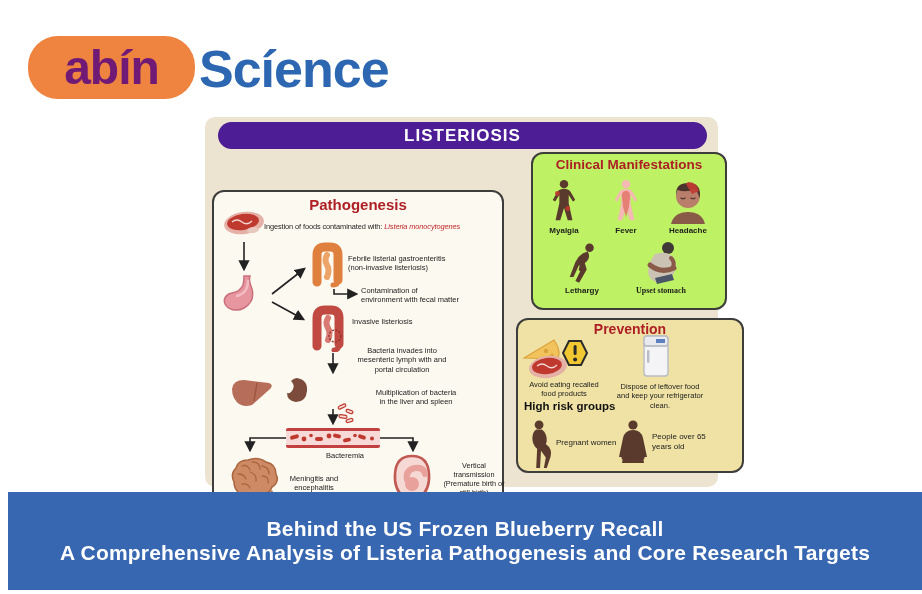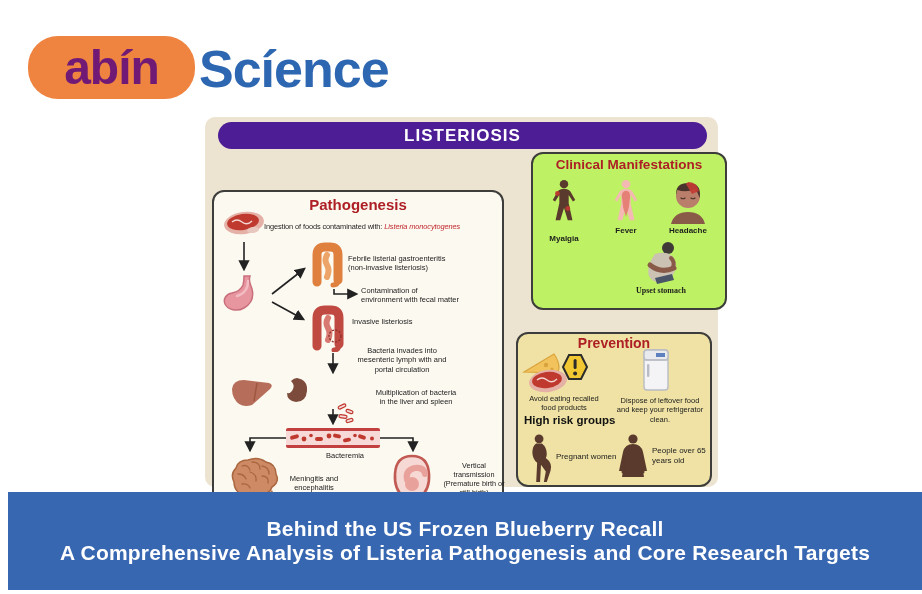--- a/index.html
+++ b/index.html
@@ -17,21 +17,21 @@
   
   .canvas{position:absolute;left:205px;top:117px;width:513px;height:370px;
     background:#ece3d1;border-radius:10px;}
   .header-pill{position:absolute;left:13px;top:5px;width:489px;height:27px;background:#4c1d95;
     border-radius:14px;color:#fff;font-weight:700;font-size:17px;line-height:27px;
     text-align:center;letter-spacing:1px;}
   .panel{position:absolute;border:2px solid #3d3d3b;border-radius:12px;box-sizing:content-box;}
   .panel h2{margin:0;position:absolute;left:0;right:0;text-align:center;color:#ad1f24;font-weight:700;}
   .patho{left:7px;top:35px;width:288px;height:321px;background:#fcf9f0;margin-top:38px;}
   .clinical{left:326px;top:35px;width:192px;height:154px;background:#bef264;}
-  .prevention{left:311px;top:215px;width:192px;height:151px;background:#efe2a4;}
+  .prevention{left:311px;top:201px;width:192px;height:151px;background:#efe2a4;padding-left:32px;}
   .patho h2{top:4px;font-size:15px;}
   .clinical h2{top:3px;font-size:13.5px;}
   .prevention h2{top:1px;font-size:14px;}
 
   .abs{position:absolute;}
   .t{position:absolute;font-size:7.5px;font-weight:400;color:#1c1c1c;line-height:1.25;}
   .ctr{text-align:center;}
   .red-it{color:#c1272d;font-style:italic;}
   .nowrap{white-space:nowrap;letter-spacing:-0.1px;}
 
@@ -175,21 +175,21 @@
     </svg>
     <div class="t ml ctr" style="left:216px;top:269px;width:88px;font-size:7.3px;">Vertical
 transmission
 (Premature birth or
 still birth)</div>
   </section>
 
   <section class="panel clinical">
     <h2>Clinical Manifestations</h2>
 
-    <div class="sym" style="left:4px;top:24px;width:54px;gap:8px;">
+    <div class="sym" style="left:4px;top:24px;width:54px;">
       <svg width="30" height="46" viewBox="0 0 32 46">
         <circle cx="16" cy="5" r="4.5" fill="#5a3a2c"></circle>
         <path d="M16 10 c-3 0 -5 1 -7 3 l-5 9 2.5 1.5 4.5 -7 v9 l-4 18 h5 l4 -13 4 13 h5 l-4 -18 v-9 l4.5 7 2.5 -1.5 -5 -9 c-2 -2 -4 -3 -7 -3 z" fill="#5a3a2c"></path>
         <circle cx="9" cy="15" r="2.6" fill="#c0392f" opacity=".9"></circle>
         <circle cx="20" cy="31" r="2.6" fill="#c0392f" opacity=".9"></circle>
       </svg>
       <div class="lbl">Myalgia</div>
     </div>
 
     <div class="sym" style="left:64px;top:24px;width:58px;">
@@ -205,20 +205,28 @@
       <svg width="40" height="46" viewBox="0 0 40 46">
         <path d="M3 46 q3 -12 17 -12 q14 0 17 12 z" fill="#8a5a48"></path>
         <circle cx="20" cy="18" r="12" fill="#b97f6a"></circle>
         <path d="M8 16 q0 -11 12 -11 q12 0 12 11 q0 2 -0.5 4 q-2 -7 -5 -9 q-8 4 -17 1 q-1 2 -1 4 z" fill="#4a332c"></path>
         <path d="M20 4 q9 0 11 9 l-7 3 -6 -10 z" fill="#c23b33" opacity=".92"></path>
         <path d="M13 20 q2 1.5 4 0 M23 20 q2 1.5 4 0" stroke="#4a332c" stroke-width="1.2" fill="none" stroke-linecap="round"></path>
       </svg>
       <div class="lbl">Headache</div>
     </div>
 
+    <div class="sym" style="left:20px;top:86px;width:58px;">
+      <svg width="34" height="44" viewBox="0 0 36 44">
+        <circle cx="26" cy="7" r="4.5" fill="#5a3a2c"></circle>
+        <path d="M24 11 q-9 2 -13 11 l-6 16 h4 l6 -13 2 5 -6 12 4 2 8 -14 -2 -7 q7 -5 3 -12 z" fill="#5a3a2c"></path>
+        <path d="M19 19 l-3 11" stroke="#5a3a2c" stroke-width="3" stroke-linecap="round"></path>
+      </svg>
+      <div class="lbl">Lethargy</div>
+    </div>
 
     <div class="sym" style="left:90px;top:86px;width:76px;font-family:Liberation Serif, serif;">
       <svg width="40" height="44" viewBox="0 0 40 44">
         <circle cx="27" cy="8" r="6" fill="#3f3a37"></circle>
         <path d="M14 14 q13 -4 19 4 q4 9 -1 17 l-9 7 q-11 2 -15 -6 q-3 -10 6 -22 z" fill="#cbc2b4"></path>
         <path d="M14 38 l17 -4 2 6 -17 4 z" fill="#4a5668"></path>
         <path d="M9 25 q11 9 24 3" stroke="#8a5a48" stroke-width="5" fill="none" stroke-linecap="round"></path>
         <path d="M30 18 q4 4 2 9" stroke="#8a5a48" stroke-width="4" fill="none" stroke-linecap="round"></path>
       </svg>
       <div class="lbl">Upset stomach</div>

